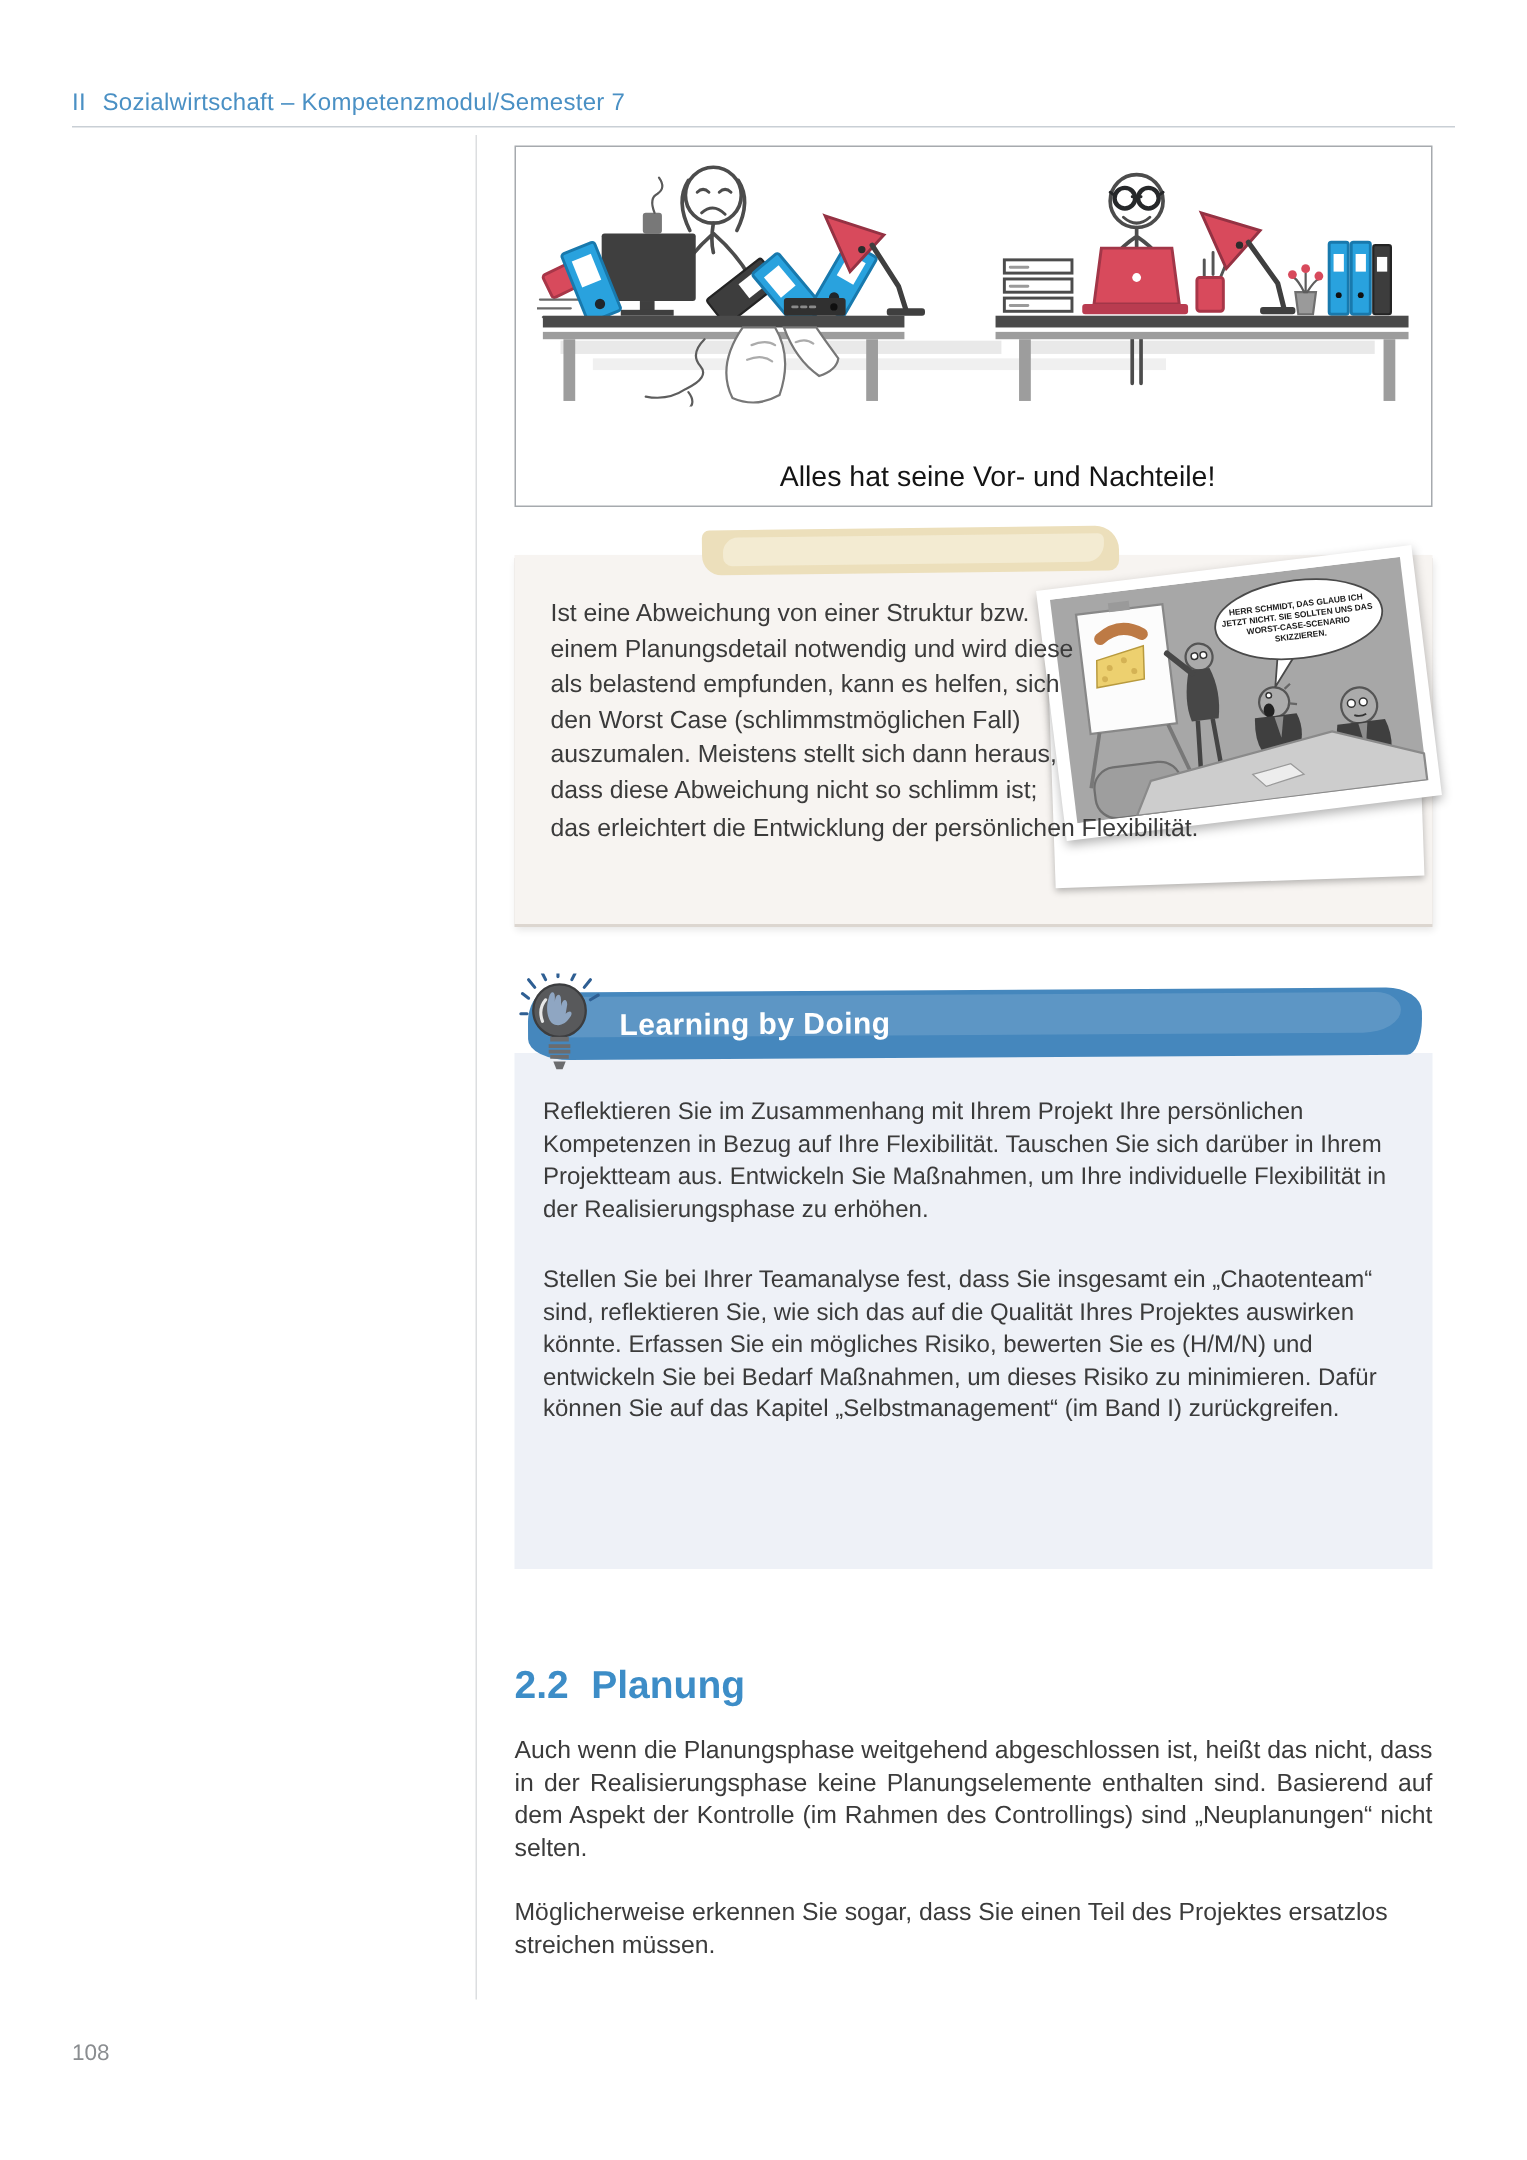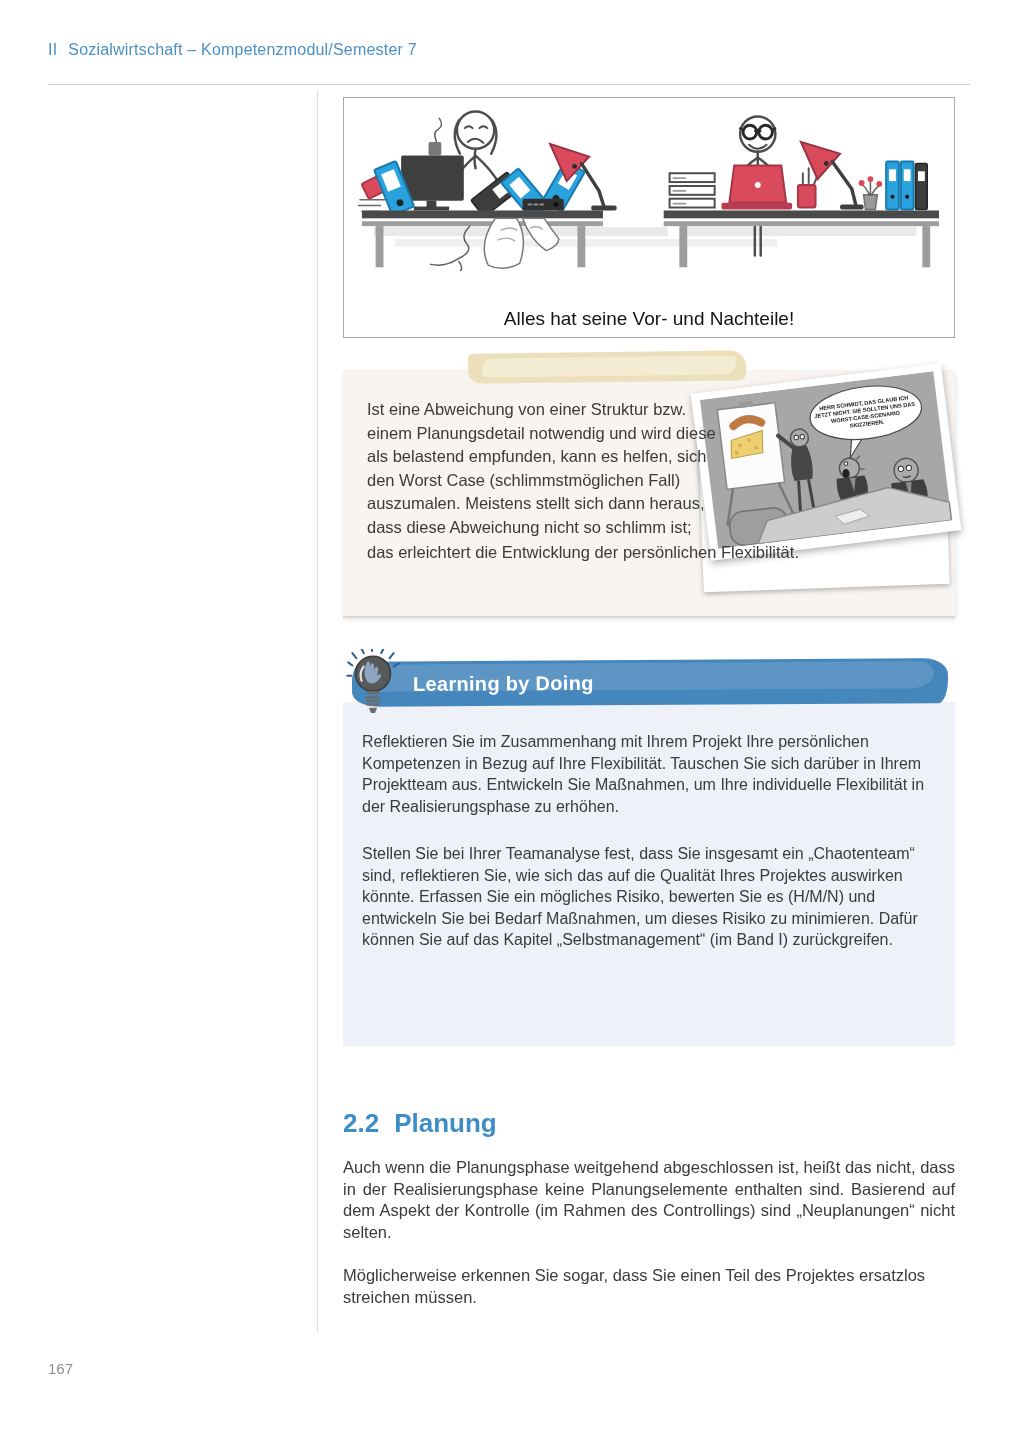--- a/index.html
+++ b/index.html
@@ -1,29 +1,29 @@
 <!DOCTYPE html>
 <html lang="de"><head>
 <meta charset="utf-8">
 <style>
   html,body{margin:0;padding:0;background:#fff;}
   body{font-family:"Liberation Sans",sans-serif;color:#3b3b3b;}
   .page{position:relative;width:1018px;height:1440px;background:#fff;overflow:hidden;}
 
   
-  .running-head{position:absolute;left:48px;top:41px;font-size:16px;color:#4a90c4;letter-spacing:.2px;}
+  .running-head{position:absolute;left:48px;top:60px;font-size:16px;color:#4a90c4;letter-spacing:.2px;}
   .running-head .chap{margin-right:11px;}
   .head-rule{position:absolute;left:48px;top:84px;width:922px;height:1px;background:#c9cfd5;}
   .vline{position:absolute;left:317px;top:90px;width:1px;height:1243px;background:#dcdee0;}
 
   
   .comic-box{position:absolute;left:343px;top:97px;width:612px;height:241px;border:1.5px solid #a6aaae;background:#fff;box-sizing:border-box;}
   .comic-title{margin:7px 10px 0 8px;font-size:19px;font-weight:bold;color:#141414;}
   .comic-art{display:block;margin:1px auto 0;width:582px;height:172px;}
-  .comic-caption{position:absolute;left:0;bottom:7px;width:100%;text-align:center;font-size:19px;color:#141414;}
+  .comic-caption{position:absolute;left:16px;bottom:7px;width:100%;text-align:center;font-size:19px;color:#141414;}
 
   
   .tape{position:absolute;left:468px;top:352px;width:278px;height:30px;background:#ecdfbb;border-radius:5px 16px 7px 13px;transform:rotate(-.7deg);z-index:3;}
   .tape::after{content:"";position:absolute;left:14px;top:5px;right:10px;bottom:6px;background:#f3ebd2;border-radius:10px 4px 12px 6px;}
   .trick-card{position:absolute;left:343px;top:370px;width:612px;height:246px;background:#f7f4f1;box-sizing:border-box;padding:28px 20px 0 24px;box-shadow:0 2px 0 #dcd6d0,1px 4px 5px rgba(0,0,0,.10);z-index:1;}
   .trick-heading{margin:0 0 5px;font-size:19px;font-weight:bold;color:#e43a4f;}
   .trick-body{margin:0;width:352px;font-size:16.5px;line-height:23.5px;color:#3b3b3b;position:relative;z-index:2;}
   .trick-last{margin:2px 0 0;font-size:16.5px;line-height:23.5px;color:#3b3b3b;position:relative;z-index:2;}
   .photo{position:absolute;background:#fff;}
   .photo-back{right:8px;top:62px;width:246px;height:156px;transform:rotate(-2deg);box-shadow:0 2px 5px rgba(0,0,0,.28);z-index:0;}
@@ -249,15 +249,15 @@
     <p>Reflektieren Sie im Zusammenhang mit Ihrem Projekt Ihre persönlichen Kompetenzen in Bezug auf Ihre Flexibilität. Tauschen Sie sich darüber in Ihrem Projektteam aus. Entwickeln Sie Maßnahmen, um Ihre individuelle Flexibilität in der Realisierungsphase zu erhöhen.</p>
     <p>Stellen Sie bei Ihrer Teamanalyse fest, dass Sie insgesamt ein „Chaotenteam“ sind, reflektieren Sie, wie sich das auf die Qualität Ihres Projektes auswirken könnte. Erfassen Sie ein mögliches Risiko, bewerten Sie es (H/M/N) und entwickeln Sie bei Bedarf Maßnahmen, um dieses Risiko zu minimieren. Dafür können Sie auf das Kapitel „Selbstmanagement“ (im Band I) zurückgreifen.</p>
   </section>
 
   <h2 class="section-heading">
     <span class="sec-num">2.2</span><span class="sec-title">Planung</span>
   </h2>
   <p class="body-par par-1">Auch wenn die Planungsphase weitgehend abgeschlossen ist, heißt das nicht, dass in der Realisierungsphase keine Planungselemente enthalten sind. Basierend auf dem Aspekt der Kontrolle (im Rahmen des Controllings) sind „Neuplanungen“ nicht selten.</p>
   <p class="body-par par-2">Möglicherweise erkennen Sie sogar, dass Sie einen Teil des Projektes ersatzlos streichen müssen.</p>
 
-  <div class="page-number">167</div>
+  <div class="page-number">108</div>
 
 </div>
 
 </body></html>

